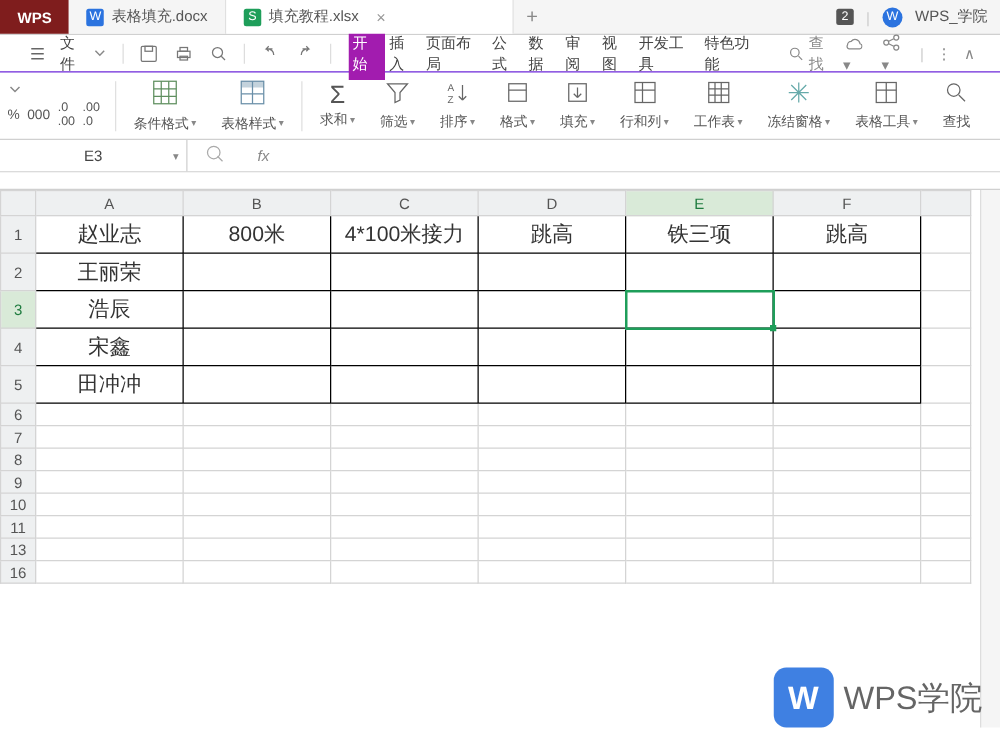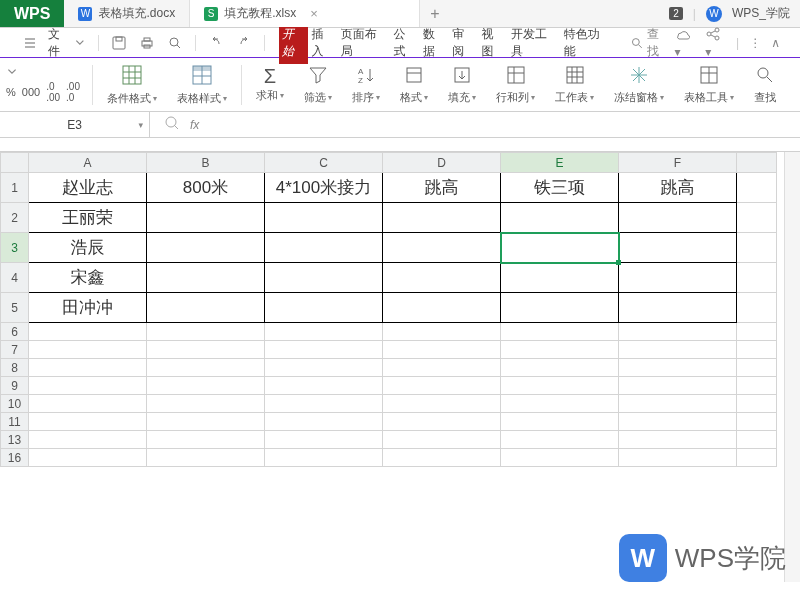--- a/index.html
+++ b/index.html
@@ -1,58 +1,58 @@
 <!DOCTYPE html>
 <html><head>
 <meta charset="utf-8">
 <style>
 * { margin: 0; padding: 0; box-sizing: border-box; font-family: "Microsoft YaHei", Arial, sans-serif; }
 body { background: #fff; width: 800px; height: 600px; overflow: hidden; position: relative; }
 
 
 .titlebar { height: 28px; background: #f5f5f5; display: flex; align-items: stretch; border-bottom: 1px solid #d0d0d0; }
-.wps-logo { background: #15803d; color: #fff; font-weight: bold; font-size: 16px; padding: 0 14px; display: flex; align-items: center; }
+.wps-logo { background: #7f1d1d; color: #fff; font-weight: bold; font-size: 12px; padding: 0 14px; display: flex; align-items: center; }
 .tab { display: flex; align-items: center; padding: 0 14px; font-size: 12px; color: #555; border-right: 1px solid #e0e0e0; gap: 6px; background: #f5f5f5; position: relative; }
 .tab.active { background: #fff; }
 .tab .doc-icon { width: 14px; height: 14px; display: inline-flex; align-items: center; justify-content: center; font-size: 10px; color: #fff; border-radius: 2px; }
 .tab .w-icon { background: #2b73df; }
 .tab .s-icon { background: #1e9e5a; }
 .tab .close { color: #999; font-size: 13px; margin-left: 8px; }
 .tab-add { padding: 0 10px; display:flex; align-items:center; color:#888; font-size: 16px; }
 .titlebar-right { margin-left: auto; display: flex; align-items: center; gap: 10px; padding: 0 10px; font-size: 12px; color: #555; }
 .badge { background: #555; color: #fff; border-radius: 2px; font-size: 10px; padding: 1px 4px; }
 .avatar-circle { width: 16px; height: 16px; border-radius: 50%; background: #2b73df; color:#fff; font-size:10px; display:flex; align-items:center; justify-content:center; }
 
 
 .menubar { height: 30px; display: flex; align-items: center; padding: 0 20px; font-size: 12px; color: #555; border-bottom: 1px solid #6d28d9; gap: 4px; }
 .menubar .sep { width: 1px; height: 16px; background: #ddd; margin: 0 4px; }
 .menubar .mitem { padding: 3px 4px; display: flex; align-items: center; gap: 3px; }
 .menubar .hamb svg, .menubar .dd svg { display: block; }
 .menubar .file-label { font-size: 12px; color: #444; }
 .ribbon-tabs { display: flex; align-items: center; gap: 0; margin-left: 6px; }
 .ribbon-tabs span { padding: 4px 3px; font-size: 12px; color: #444; }
-.ribbon-tabs span.active { background: #b91c1c; color: #fff; font-style: italic; }
+.ribbon-tabs span.active { background: #a21caf; color: #fff; }
 .search-box { margin-left: 14px; display: flex; align-items: center; gap: 4px; color: #888; }
 .menubar-right { margin-left: auto; display: flex; align-items: center; gap: 10px; color: #888; }
 
 
 .ribbon { height: 54px; border-bottom: 1px solid #d0d0d0; display: flex; align-items: center; padding: 0 6px; font-size: 11px; color: #555; gap: 8px; overflow: hidden; }
 .ribbon .rgroup { display: flex; flex-direction: column; align-items: center; gap: 2px; padding: 0 6px; }
 .ribbon .rdiv { width: 1px; height: 40px; background: #e0e0e0; }
 .ribbon .big-icon { font-size: 20px; color: #555; line-height: 1; }
 .ribbon .glabel { font-size: 11px; display: flex; align-items: center; gap: 2px; }
 .ribbon .caret { font-size: 8px; color: #888; }
 .ribbon-left-stack { display:flex; flex-direction:column; gap:3px; font-size:11px; color:#555; padding-right:4px;}
 .ribbon-left-stack .row { display:flex; align-items:center; gap:6px; }
 
 
 .formula-bar { height: 26px; border-bottom: 1px solid #d0d0d0; display: flex; align-items: center; font-size: 12px; color: #444; justify-content: center; }
 .name-box { width: 150px; border-right: 1px solid #d0d0d0; height: 100%; display: flex; align-items: center; justify-content: center; position: relative; }
 .name-box .dd-caret { position: absolute; right: 6px; color: #888; font-size: 9px; }
-.fx-btns { display: flex; align-items: center; gap: 10px; padding: 0 14px; color: #888; }
+.fx-btns { display: flex; align-items: center; gap: 26px; padding: 0 14px; color: #888; }
 .fx-input { flex: 1; height: 100%; padding: 0 8px; }
 
 
 .grid-topspacer { height: 14px; border-bottom: 1px solid #d0d0d0; background:#fff; }
 
 
 .grid-wrap { position: relative; }
 table.sheet { border-collapse: collapse; table-layout: fixed; }
 .sheet th, .sheet td { border: 1px solid #d4d4d4; font-size: 13px; color: #333; font-weight: normal; }
 .sheet thead th { background: #eef0f1; height: 20px; text-align: center; font-size: 12px; color: #555; }

